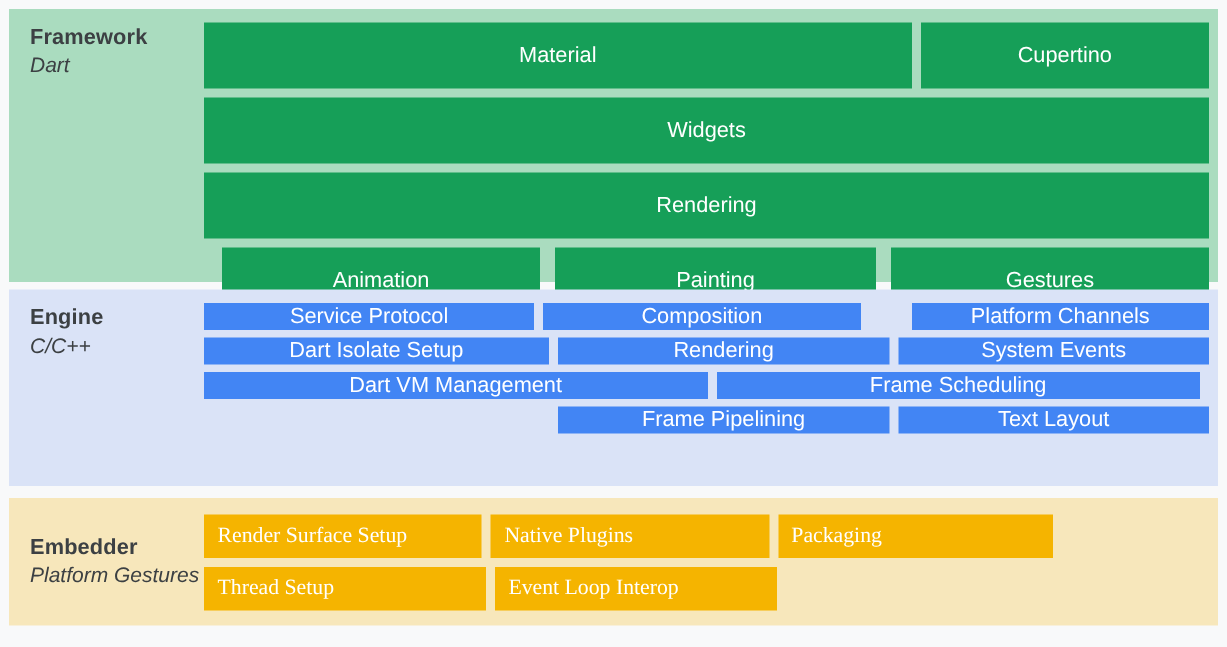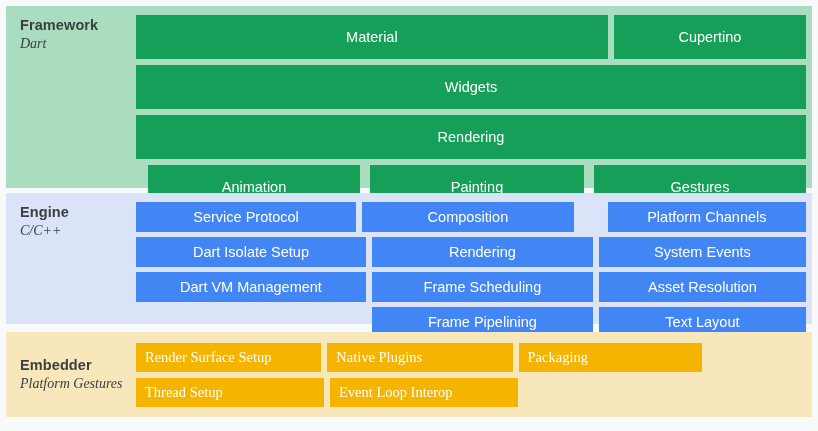--- a/index.html
+++ b/index.html
@@ -37,21 +37,20 @@
   .layer-label .title {
     font-size: 14.5px;
     font-weight: bold;
     letter-spacing: 0.1px;
     display: block;
   }
   .layer-label .subtitle {
     font-size: 14px;
     font-style: italic;
     display: block;
-    font-family: Liberation Serif, serif;
   }
 
   .rows {
     position: absolute;
     left: 130px;
     right: 6px;
   }
 
   .row {
     display: flex;
@@ -83,21 +82,21 @@
   #framework .cell { background: #169f58; }
 
   
   #engine {
     top: 193px;
     height: 131px;
     background: #dae3f7;
   }
   #engine .layer-label { top: 11px; }
   #engine .rows { top: 9px; }
-  #engine .row { height: 30px; margin-bottom: 5px; }
+  #engine .row { height: 18px; margin-bottom: 5px; }
   #engine .cell { background: #4285f4; }
 
   
   #embedder {
     top: 332px;
     height: 85px;
     background: #f7e7bb;
   }
   #embedder .layer-label { top: 25px; }
   #embedder .rows { top: 11px; }
@@ -157,21 +156,20 @@
           <div class="cell empty" style="flex: 0 0 6px;"></div>
           <div class="cell center" style="flex: 223 1 0px;">Rendering</div>
           <div class="cell empty" style="flex: 0 0 6px;"></div>
           <div class="cell center" style="flex: 209 1 0px;">System Events</div>
         </div>
         <div class="row">
           <div class="cell center" style="flex: 232 1 0px;">Dart VM Management</div>
           <div class="cell empty" style="flex: 0 0 6px;"></div>
           <div class="cell center" style="flex: 223 1 0px;">Frame Scheduling</div>
           <div class="cell empty" style="flex: 0 0 6px;"></div>
-          <div class="cell center" style="flex: 209 1 0px;">Asset Resolution</div>
         </div>
         <div class="row">
           <div class="cell center empty" style="flex: 232 1 0px;"></div>
           <div class="cell empty" style="flex: 0 0 6px;"></div>
           <div class="cell center" style="flex: 223 1 0px;">Frame Pipelining</div>
           <div class="cell empty" style="flex: 0 0 6px;"></div>
           <div class="cell center" style="flex: 209 1 0px;">Text Layout</div>
         </div>
       </div>
   </section>

